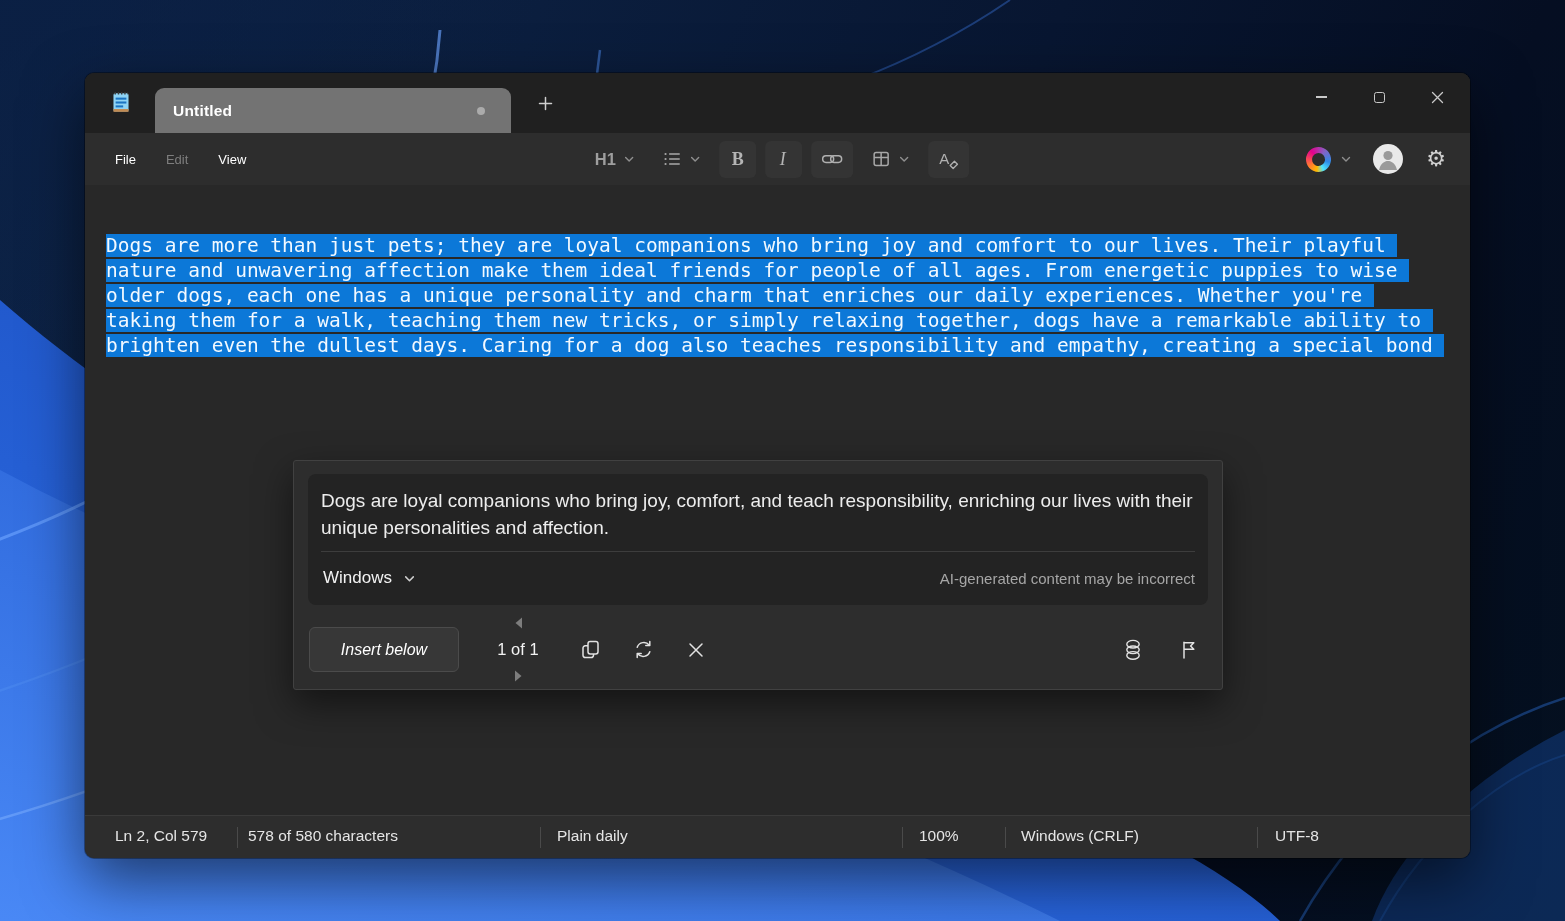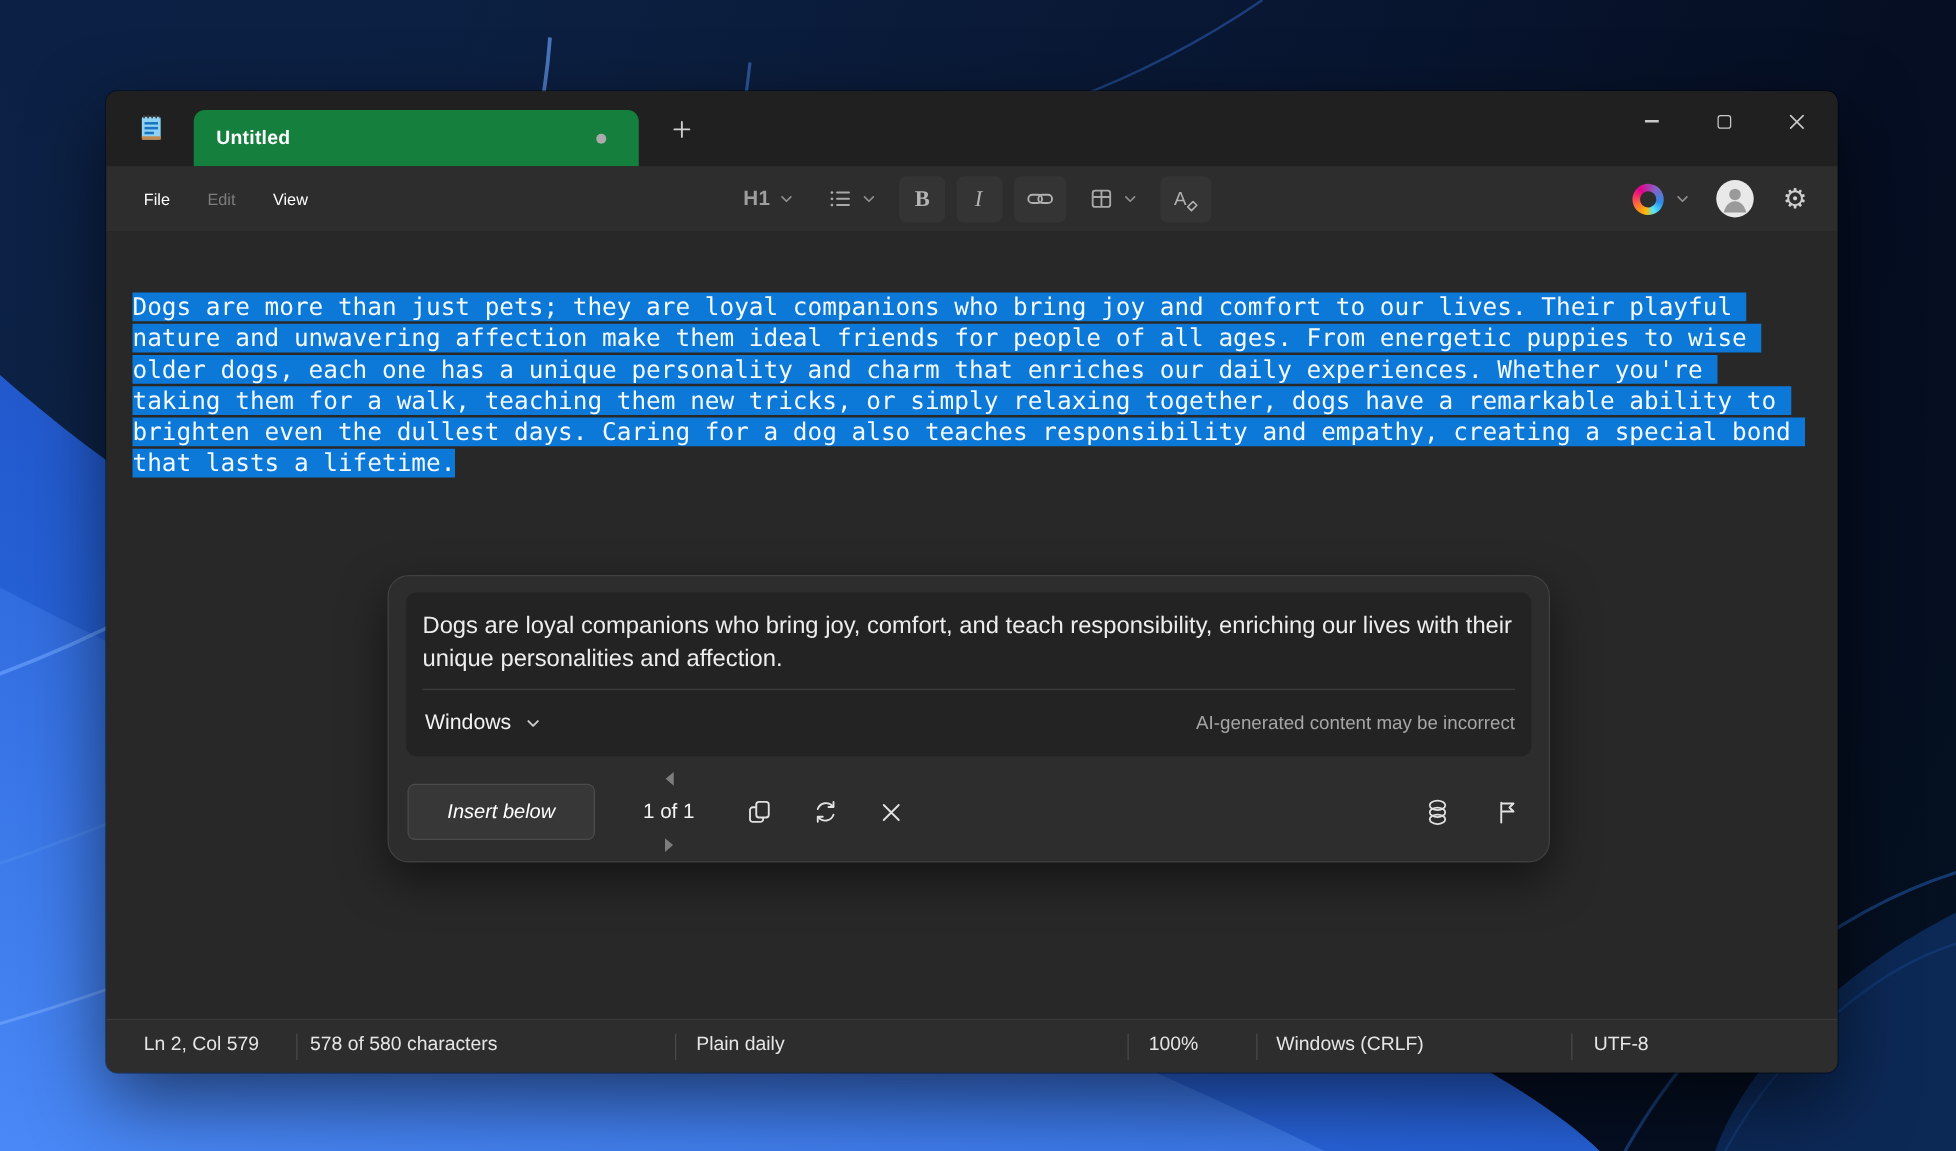--- a/index.html
+++ b/index.html
@@ -16,21 +16,21 @@
   
   .window { position:absolute; left:85px; top:73px; width:1385px; height:785px;
     background:#282828; border-radius:9px; overflow:hidden;
     box-shadow:0 22px 60px rgba(0,0,0,.55), 0 0 0 1px rgba(0,0,0,.35); 
     display:flex; flex-direction:column;
   }
 
   
   .titlebar { position:relative; height:60px; background:#202020; flex:0 0 auto; }
   .app-icon { position:absolute; left:22px; top:16px; width:28px; height:28px; }
-  .tab { position:absolute; left:70px; top:15px; width:356px; height:45px; background:#15803d;
+  .tab { position:absolute; left:70px; top:15px; width:356px; height:45px; background:#737373;
     border-radius:9px 9px 0 0; display:flex; align-items:center; padding:0 18px; }
   .tab-label { color:#FFFFFF; font-size:15.5px; font-weight:700; letter-spacing:.2px; }
   .tab-dot { position:absolute; right:26px; top:19px; width:8px; height:8px; border-radius:50%; background:#ABABAB; }
   .new-tab { position:absolute; left:442px; top:12px; width:36px; height:36px; display:flex; align-items:center; justify-content:center; border-radius:6px; }
   .win-controls { position:absolute; right:4px; top:5px; display:flex; }
   .win-btn { width:58px; height:38px; display:flex; align-items:center; justify-content:center; }
   .min-glyph { width:11px; height:1.4px; background:#C9C9C9; }
   .max-glyph { width:11px; height:11px; border:1.4px solid #C9C9C9; border-radius:2.5px; }
 
   
@@ -53,22 +53,22 @@
   .avatar { width:30px; height:30px; border-radius:50%; background:#E9E9E9; overflow:hidden; display:flex; align-items:center; justify-content:center; }
   .gear { font-size:22px; color:#CFCFCF; line-height:1; }
 
   
   .editor { position:relative; flex:1 1 auto; background:#282828; padding:23px 0 0 21px;
     font-family:"DejaVu Sans Mono","Liberation Mono",monospace; font-size:19.5px; color:#E8F3FD; cursor:text; }
   .ed-line { height:25px; line-height:25px; white-space:pre; }
   .ed-line .sel { background:#0C78D8; color:#F2F9FF; }
 
   
-  .popup { position:absolute; left:225px; top:387px; width:930px; height:230px; background:#2D2D2D;
-    border:1px solid #414141; border-radius:17px; box-shadow:0 14px 36px rgba(0,0,0,.5); }
+  .popup { position:absolute; left:208px; top:387px; width:930px; height:230px; background:#2D2D2D;
+    border:1px solid #414141; border-radius:3px; box-shadow:0 14px 36px rgba(0,0,0,.5); }
   .popup-card { position:absolute; left:14px; right:14px; top:13px; height:131px; background:#232323; border-radius:8px; }
   .summary { position:absolute; left:13px; top:13px; width:880px; font-size:19px; line-height:27px; color:#EDEDED; }
   .card-divider { position:absolute; left:13px; right:13px; top:77px; height:1px; background:#3D3D3D; }
   .card-bottom { position:absolute; left:13px; right:13px; top:78px; height:52px; display:flex; align-items:center; justify-content:space-between; }
   .length-dd { display:flex; align-items:center; gap:11px; color:#F2F2F2; font-size:17px; padding:4px 2px; }
   .disclaimer { color:#A6A6A6; font-size:15px; }
   .actions { position:absolute; left:15px; right:15px; top:166px; height:45px; display:flex; align-items:center; }
   .insert-btn { width:150px; height:45px; background:#373737; border:1px solid #4B4B4B; border-radius:6px;
     color:#FFFFFF; font-size:16px; display:flex; align-items:center; justify-content:center; font-family:inherit;font-style:italic; }
   .nav { display:flex; align-items:center; margin-left:22px;flex-direction:column; }
@@ -220,21 +220,20 @@
     </div>
   </div>
 
   <div class="editor">
     <div class="ed-line"></div>
     <div class="ed-line"><span class="sel">Dogs are more than just pets; they are loyal companions who bring joy and comfort to our lives. Their playful </span></div>
     <div class="ed-line"><span class="sel">nature and unwavering affection make them ideal friends for people of all ages. From energetic puppies to wise </span></div>
     <div class="ed-line"><span class="sel">older dogs, each one has a unique personality and charm that enriches our daily experiences. Whether you're </span></div>
     <div class="ed-line"><span class="sel">taking them for a walk, teaching them new tricks, or simply relaxing together, dogs have a remarkable ability to </span></div>
     <div class="ed-line"><span class="sel">brighten even the dullest days. Caring for a dog also teaches responsibility and empathy, creating a special bond </span></div>
-    <div class="ed-line"><span class="sel">that lasts a lifetime.</span></div>
   </div>
 
   <div class="popup">
     <div class="popup-card">
       <div class="summary">Dogs are loyal companions who bring joy, comfort, and teach responsibility, enriching our lives with their unique personalities and affection.</div>
       <div class="card-divider"></div>
       <div class="card-bottom">
         <div class="length-dd">
           <span>Windows</span>
           <svg width="13" height="13" viewBox="0 0 12 12">

